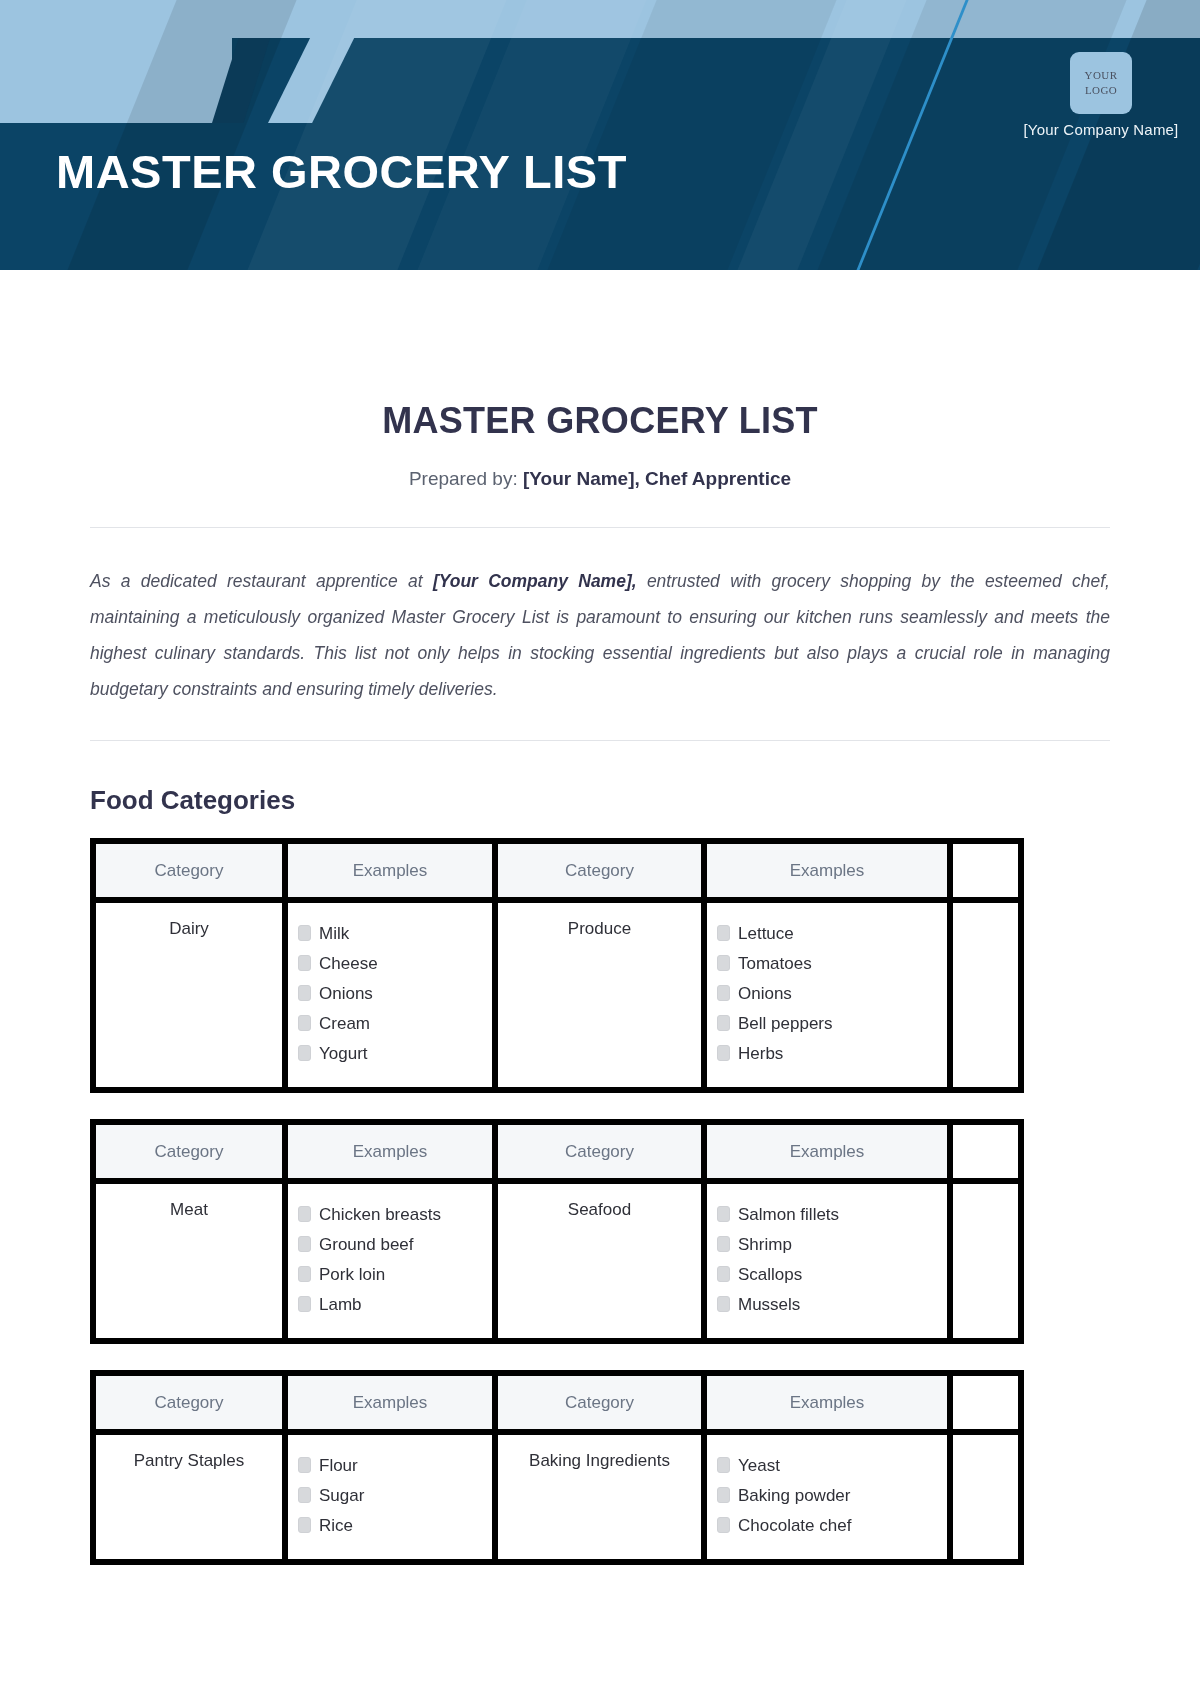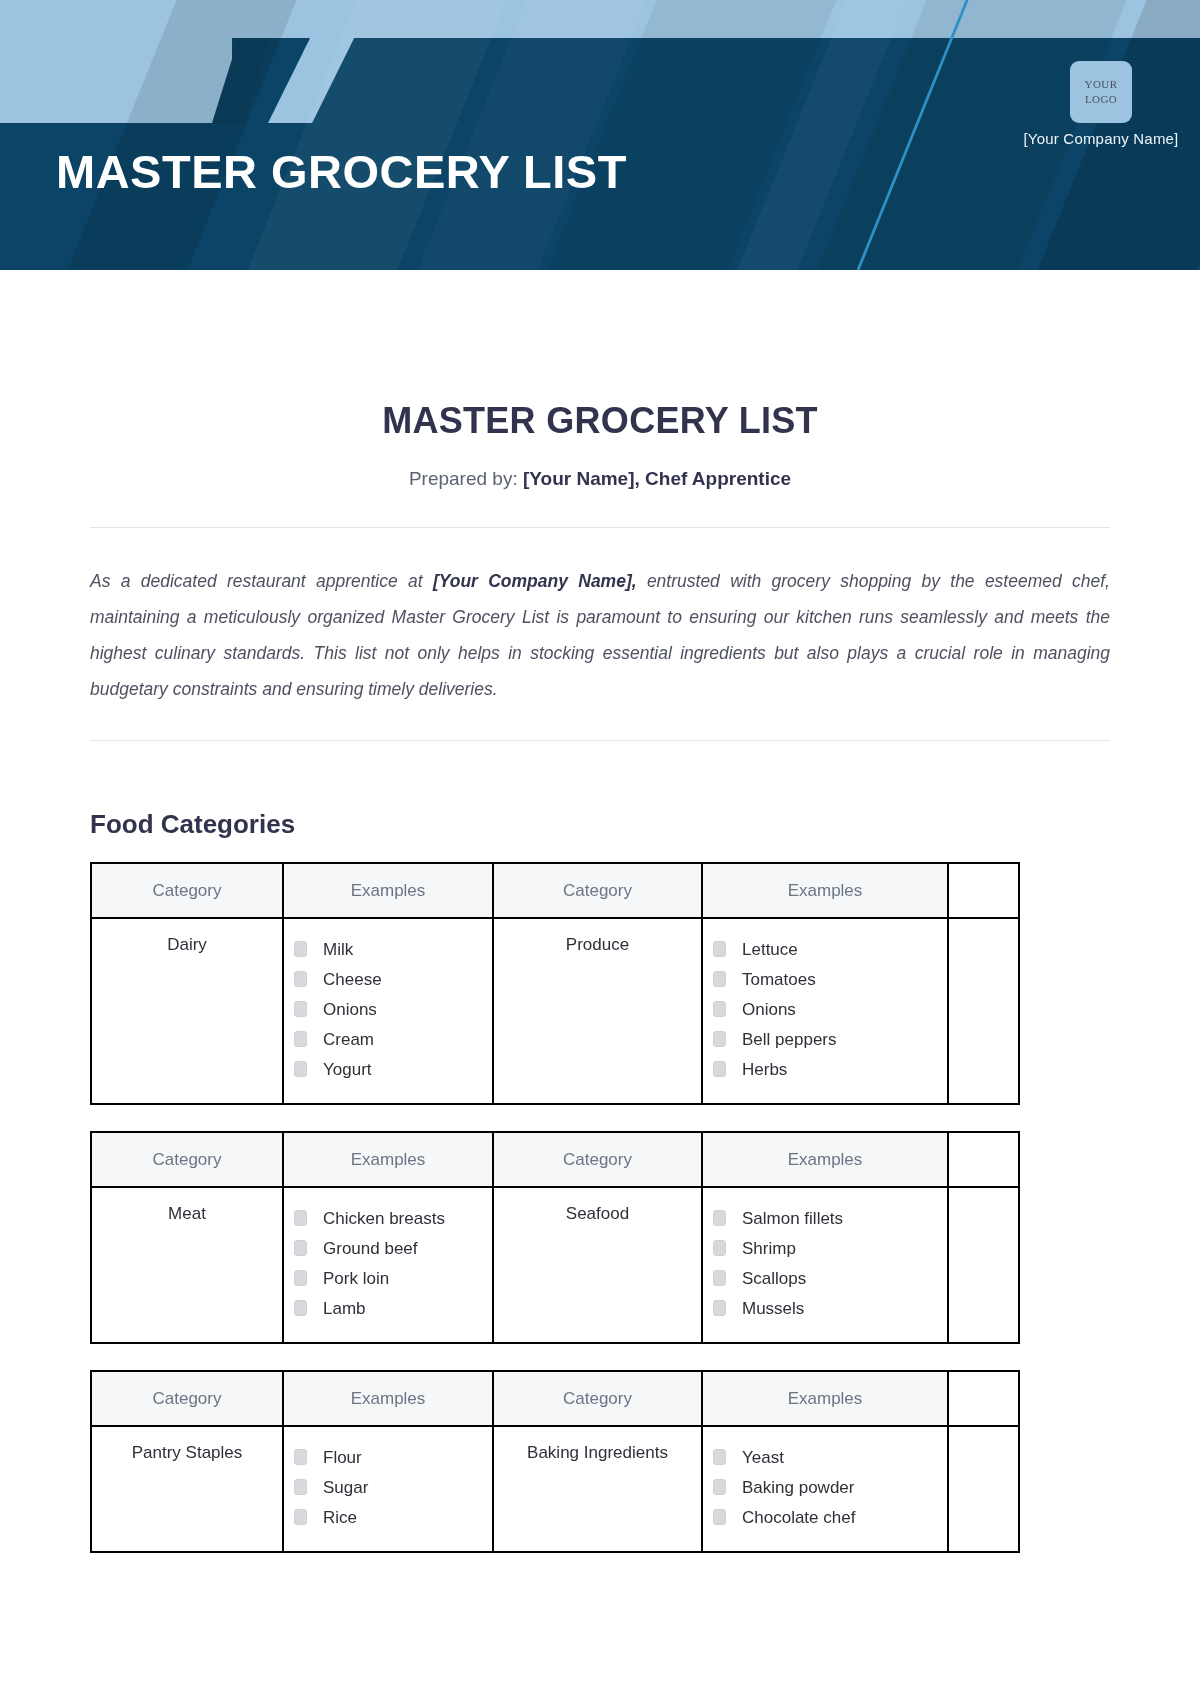--- a/index.html
+++ b/index.html
@@ -77,21 +77,21 @@
     left: 56px; top: 148px;
     font-size: 47px;
     font-weight: 800;
     color: #ffffff;
     letter-spacing: 0.5px;
     line-height: 1;
     font-family: "Liberation Sans", sans-serif;
   }
   .logo-wrap {
     position: absolute;
-    right: 14px; top: 61px;
+    right: 14px; top: 52px;
     width: 170px;
     text-align: center;
   }
   .logo-box {
     width: 62px; height: 62px;
     margin: 0 auto;
     background: #9cc4e0;
     border-radius: 9px;
     display: flex;
     flex-direction: column;
@@ -148,36 +148,36 @@
   }
   .intro b { font-weight: 700; color: #32334d; }
 
   .rule2 {
     margin-top: 32px;
     height: 1px;
     background: #e2e4e8;
   }
 
   .section-title {
-    margin-top: 68px;
+    margin-top: 44px;
     font-size: 26px;
     font-weight: 700;
     color: #32334d;
   }
 
   
   table.grid {
     width: 928px;
     border-collapse: collapse;
     margin-top: 22px;
     table-layout: fixed;
   }
   table.grid + table.grid { margin-top: 26px; }
   table.grid th, table.grid td {
-    border: 2px solid #000000;
+    border: 6px solid #000000;
     vertical-align: top;
   }
   table.grid th {
     background: #f5f7f9;
     font-size: 17px;
     font-weight: 400;
     color: #6b7585;
     text-align: center;
     padding: 17px 6px 16px;
   }
@@ -190,21 +190,21 @@
   td.cat {
     text-align: center;
     padding-top: 18px;
   }
   td.ex { padding-left: 16px; }
   td.pad { background: #ffffff; }
 
   .chk-row {
     display: flex;
     align-items: center;
-    gap: 16px;
+    gap: 8px;
     line-height: 1;
     padding: 6px 0 7px;
   }
   .chk {
     flex: 0 0 auto;
     width: 13px;
     height: 16px;
     background: #d7d9dc;
     border-radius: 3px;
     border: 1px solid #cfd1d5;

